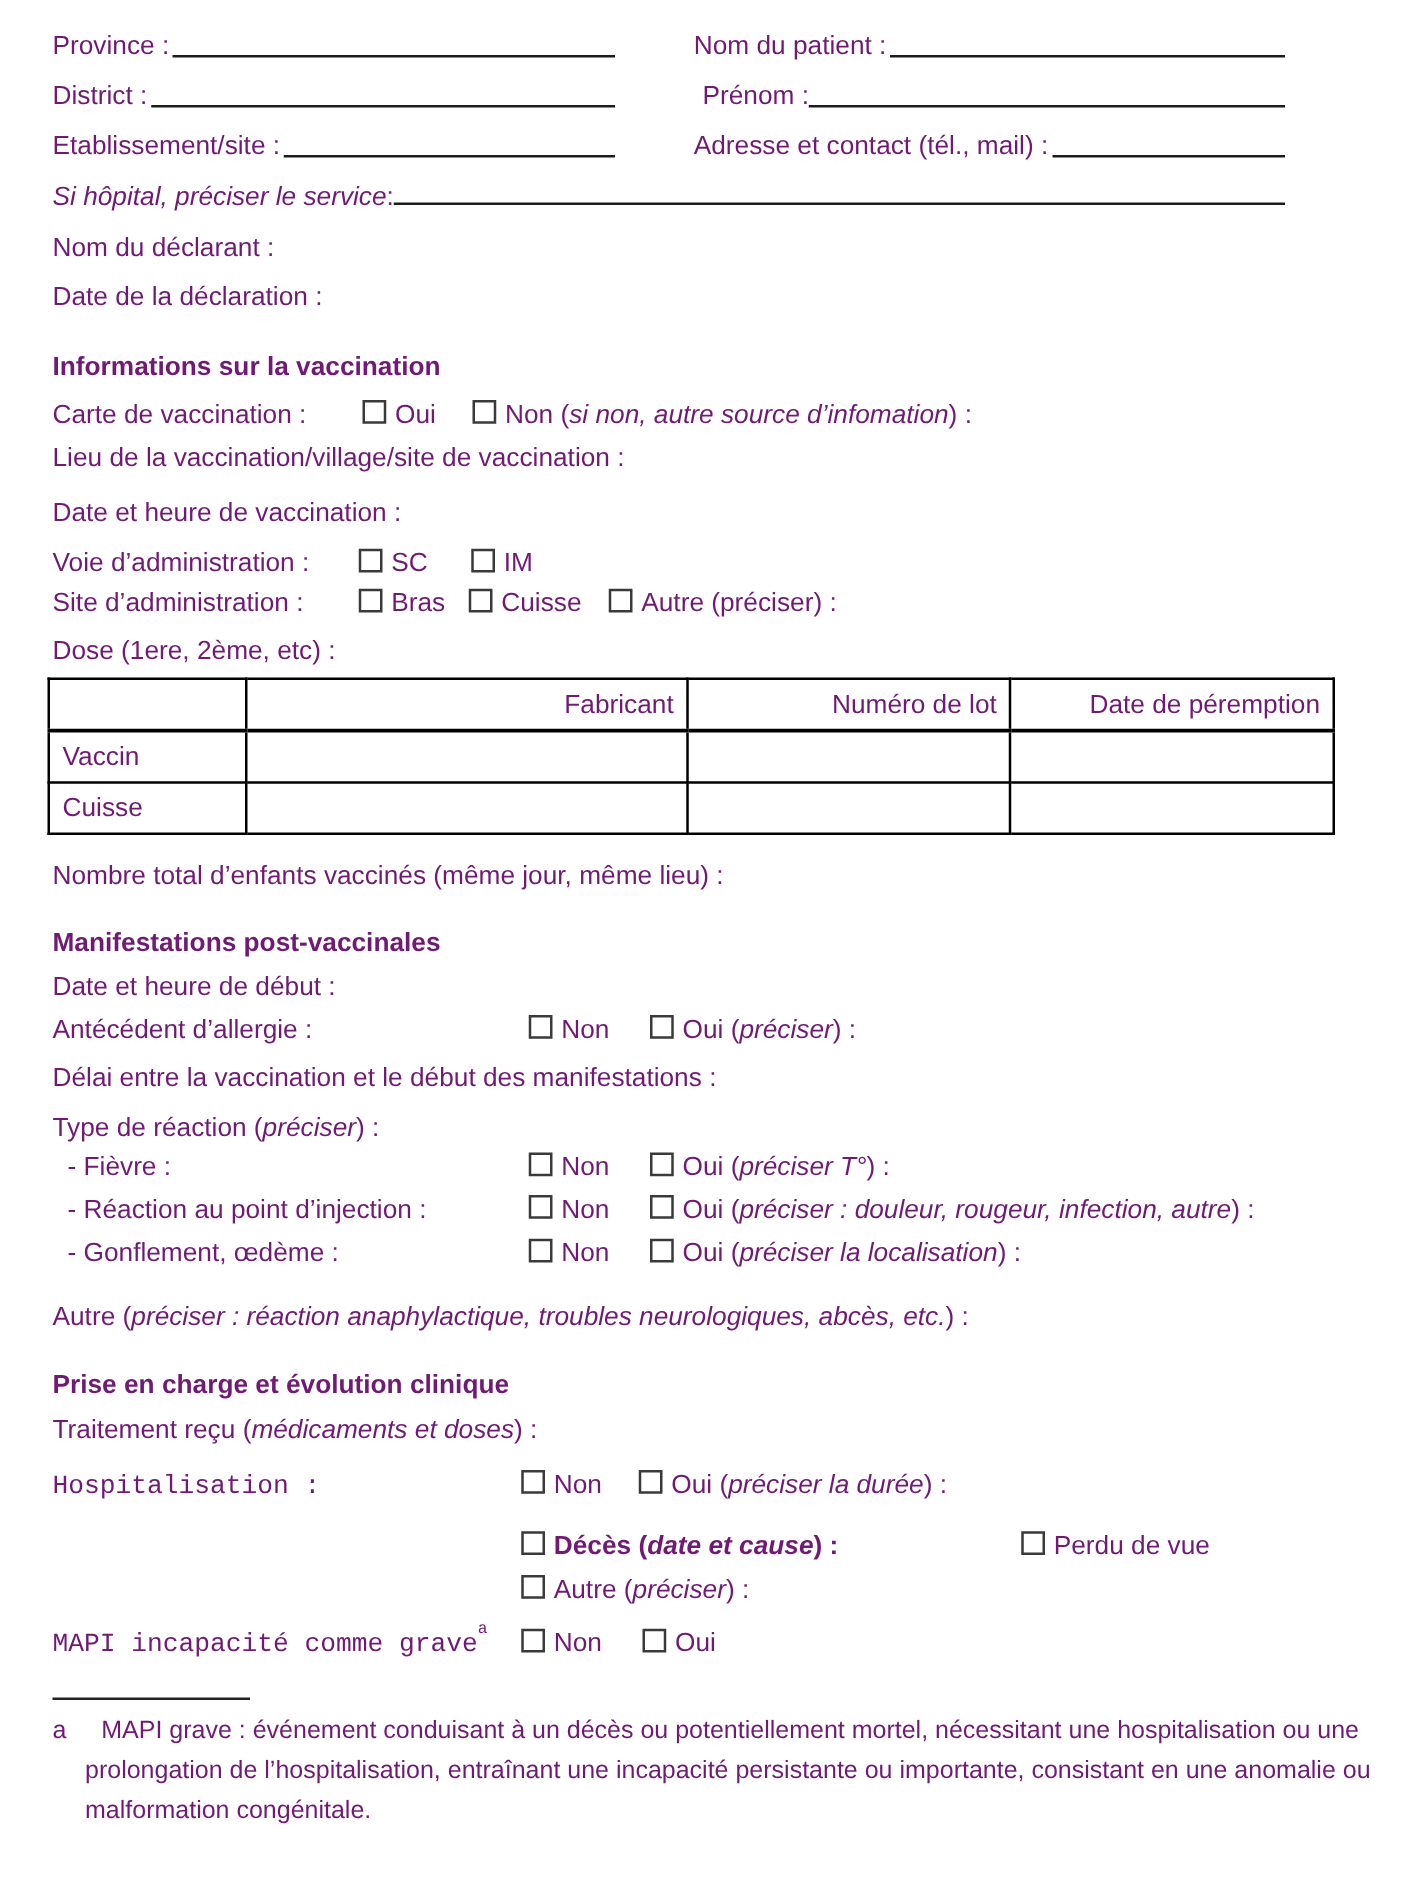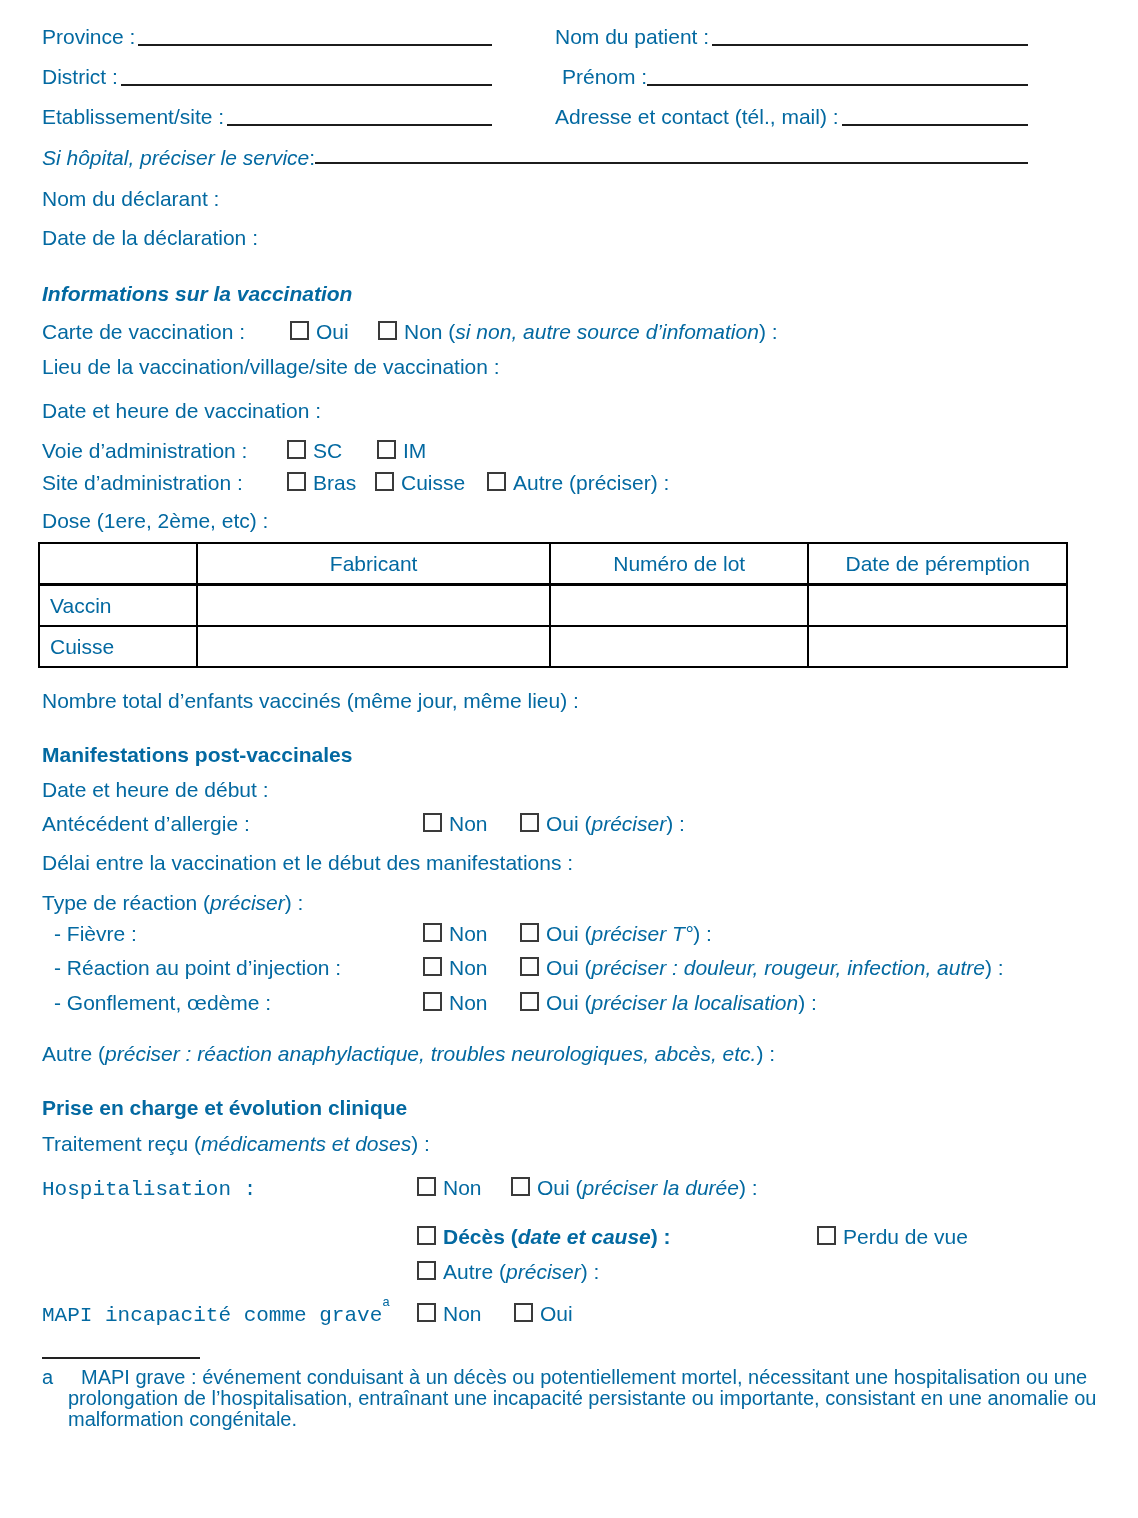--- a/index.html
+++ b/index.html
@@ -3,21 +3,21 @@
 <meta charset="utf-8">
 <style>
   html,body{margin:0;padding:0;background:#fff;}
   .page{
     position:relative;
     width:1138px;
     height:1518px;
     box-sizing:border-box;
     padding:12px 42px 10px 42px;
     background:#ffffff;
-    color:#0369a1;
+    color:#701a75;
     font-family:"Liberation Sans", sans-serif;
     font-size:21px;
     overflow:hidden;
   }
   .line{line-height:26px;white-space:nowrap;}
   .i{font-style:italic;}
   .sec-title{font-weight:700;}
   
   .hdr-grid{display:grid;grid-template-columns:450px 473px;column-gap:63px;width:986px;}
   .cell{display:flex;align-items:flex-end;height:40px;}
@@ -39,25 +39,25 @@
   .w375{width:375px;font-family:Liberation Mono, monospace;}
   .w94{width:94px;}
   .w95{width:95px;}
   .w400{width:400px;font-weight:bold;}
   .ind{padding-left:12px;box-sizing:border-box;}
   .pl375{padding-left:375px;}
   sup.fn{font-size:13px;position:relative;top:-7px;}
   
   table.vtable{border-collapse:collapse;width:1030px;margin-left:-4px;table-layout:fixed;margin-top:8px;}
   table.vtable th, table.vtable td{border:2px solid #000;font-weight:400;padding:5px 10px;height:29px;box-sizing:content-box;}
-  table.vtable th{text-align:center;border-bottom:3px solid #000;}
+  table.vtable th{text-align:right;border-bottom:3px solid #000;}
   table.vtable td.rowlbl{text-align:left;}
   
   .fn-rule{width:158px;border-top:2px solid #222;margin-top:28px;}
-  .footnote{margin-top:8px;font-size:20px;line-height:21px;padding-left:26px;text-indent:-26px;white-space:normal;width:1062px;}
+  .footnote{margin-top:8px;font-size:20px;line-height:32px;padding-left:26px;text-indent:-26px;white-space:normal;width:1062px;}
   .fn-marker{display:inline-block;width:39px;text-indent:0;}
 </style>
 </head>
 <body>
 
 <div class="page">
 
   <div class="hdr-grid">
     <div class="cell">
       <span class="t">Province :</span>
@@ -91,21 +91,21 @@
     <span class="fill" style="margin-left:0;"></span>
   </div>
 
   <div class="line" style="margin-top:16px;">
     <span>Nom du déclarant :</span>
   </div>
   <div class="line" style="margin-top:13px;">
     <span>Date de la déclaration :</span>
   </div>
 
-  <div class="line sec-title" style="margin-top:30px;font-style:italic;">Informations sur la vaccination</div>
+  <div class="line sec-title" style="margin-top:30px;">Informations sur la vaccination</div>
 
   <div class="line" style="margin-top:12px;">
     <span class="lbl w248">Carte de vaccination :</span><span class="grp w88"><span class="cb"></span><span>Oui</span></span><span class="cb"></span><span>Non (</span><span class="i">si non, autre source d’infomation</span><span>) :</span>
   </div>
 
   <div class="line" style="margin-top:9px;">Lieu de la vaccination/village/site de vaccination :</div>
 
   <div class="line" style="margin-top:18px;">Date et heure de vaccination :</div>
 
   <div class="line" style="margin-top:14px;">

